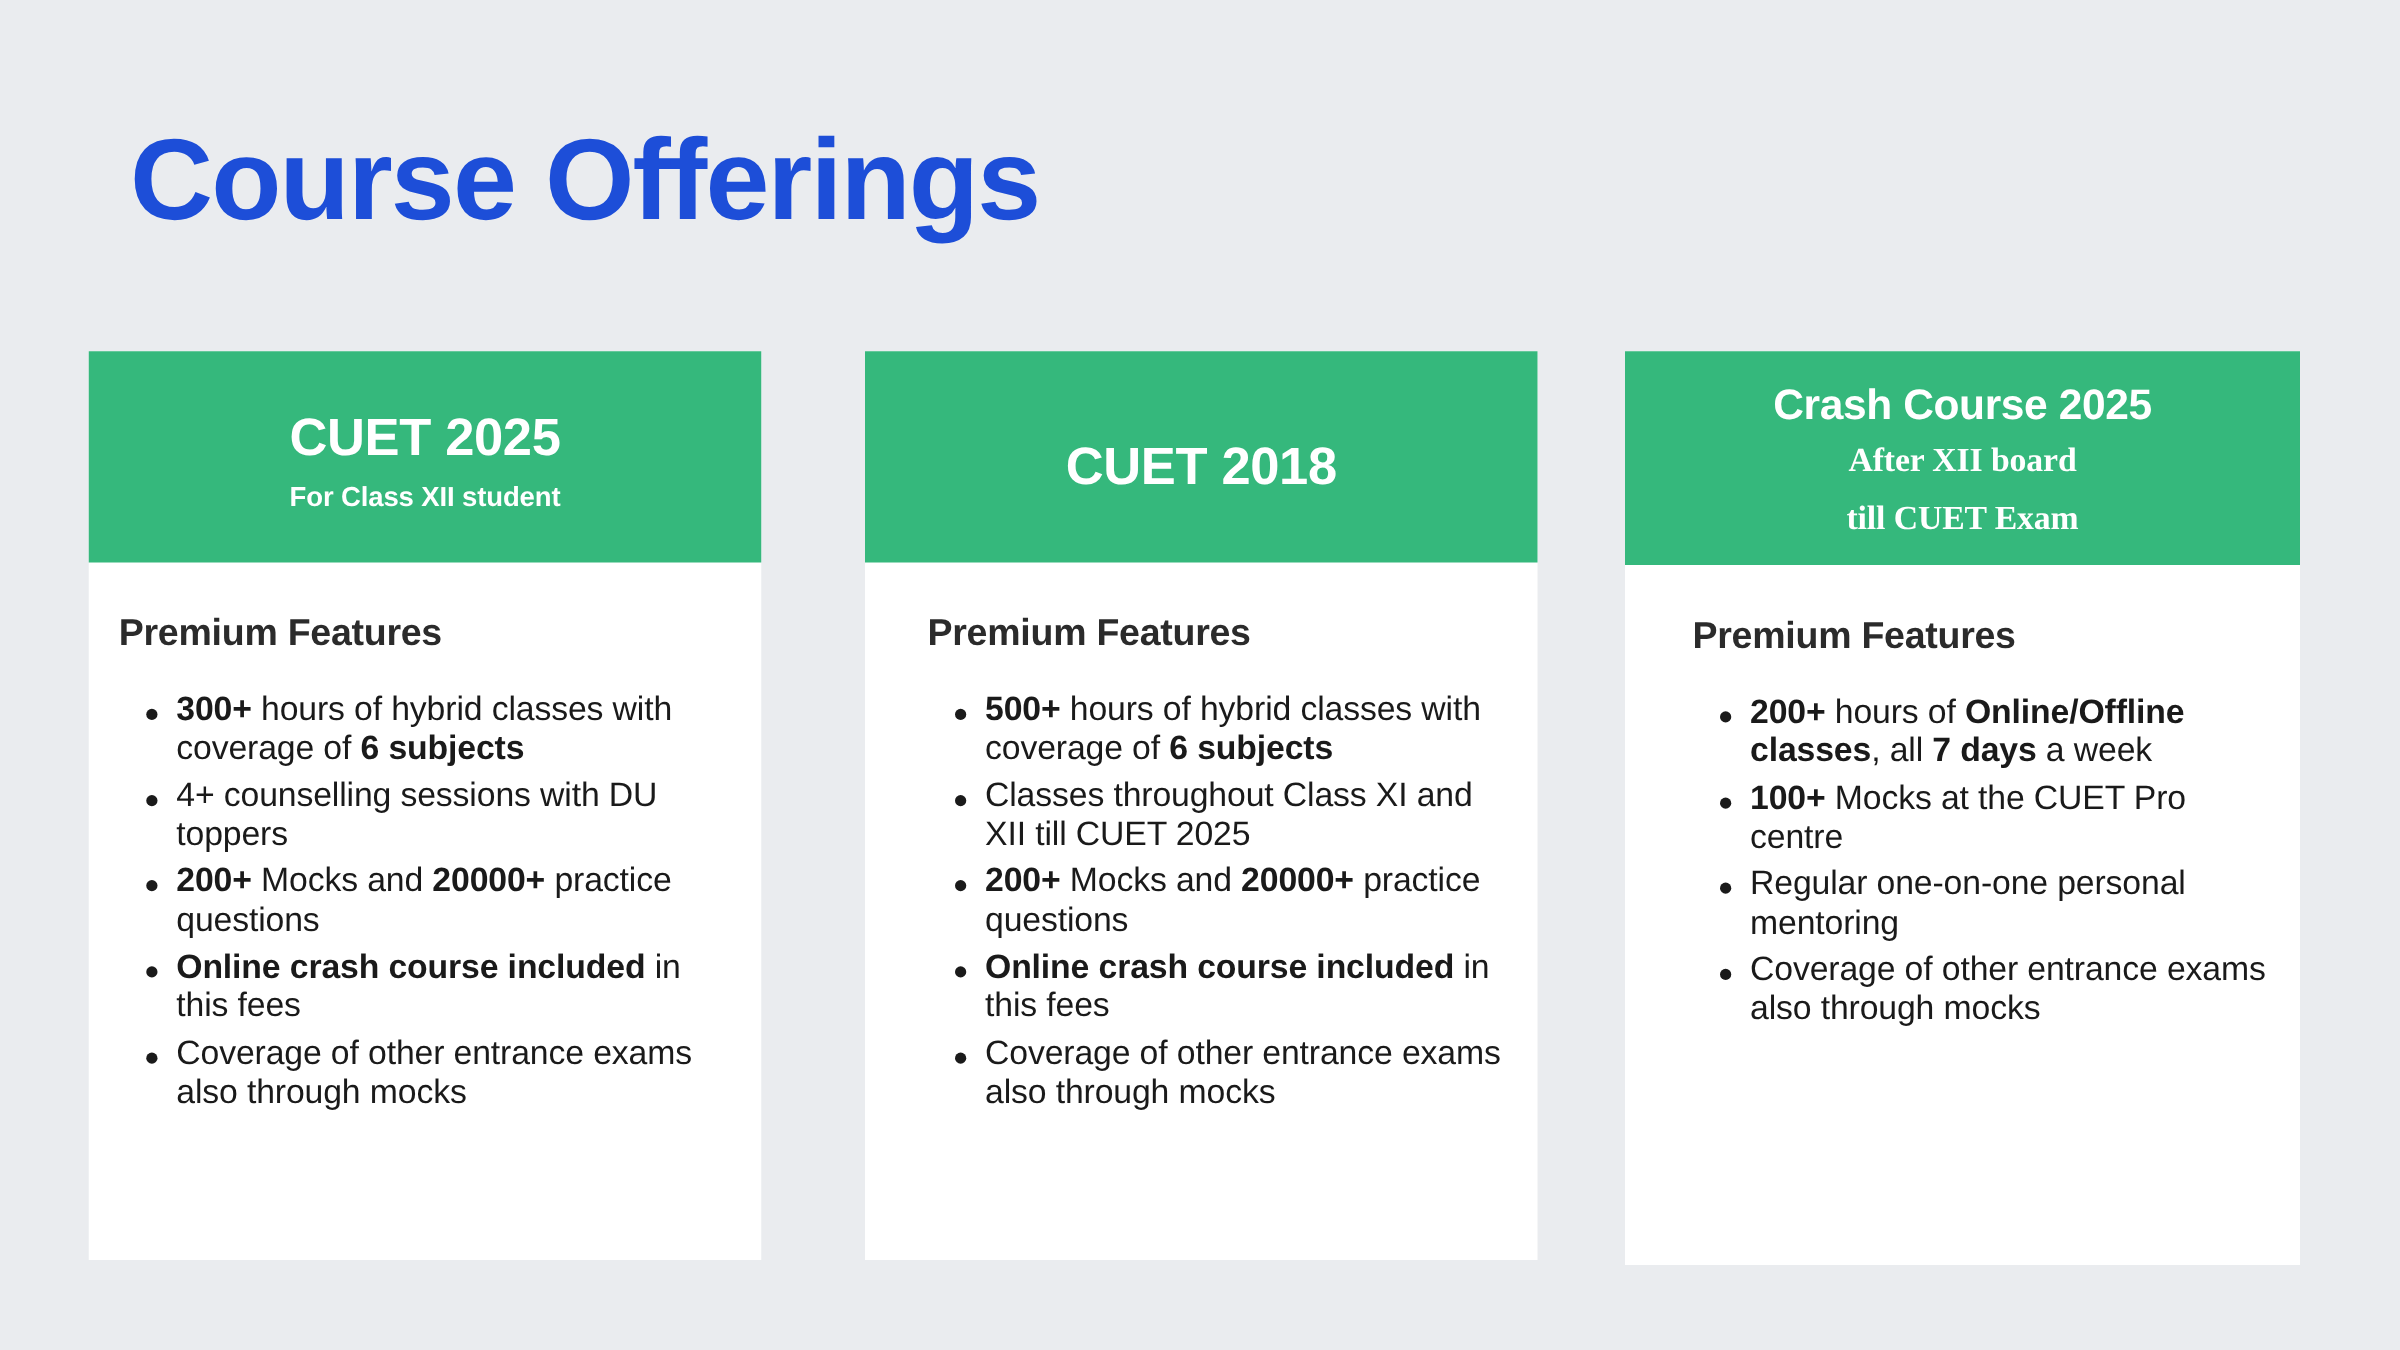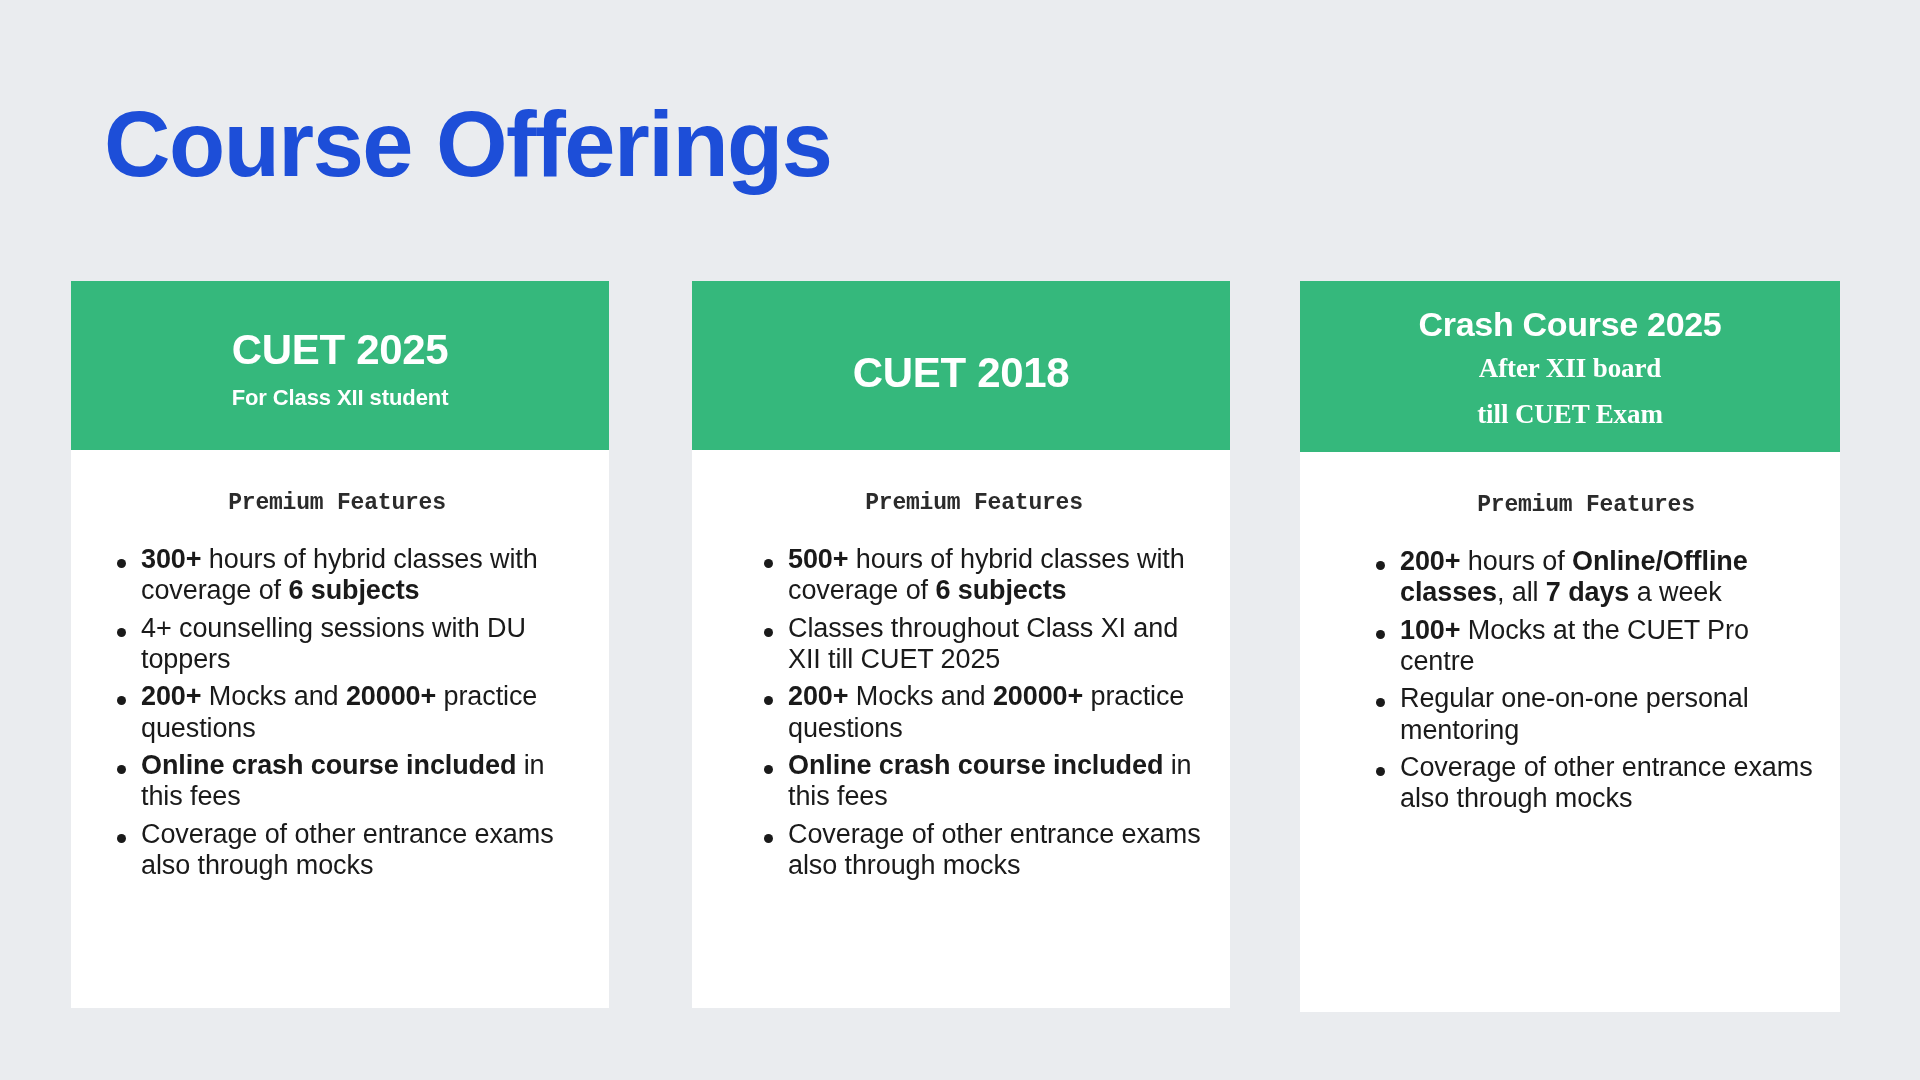--- a/index.html
+++ b/index.html
@@ -71,27 +71,25 @@
   }
   .card.c3 .header-sub { font-size:27px; margin-top:8px;font-family:Liberation Serif, serif; }
   .header-sub .l2 { display:block;margin-top:13px; }
 
   .card-body {
     flex:1;
     padding:0 26px 0 26px;
   }
 
   .features-title {
-    text-align:center;
-    font-size:23px;
+    font-size:30px;
     font-weight:700;
     color:#2b2b2b;
     margin-top:40px;
     letter-spacing:-0.2px;
-    font-family:Liberation Mono, monospace;
   }
 
   ul.feature-list {
     list-style:none;
     margin-top:28px;
     padding:0;
   }
   ul.feature-list li {
     position:relative;
     padding-left:46px;

